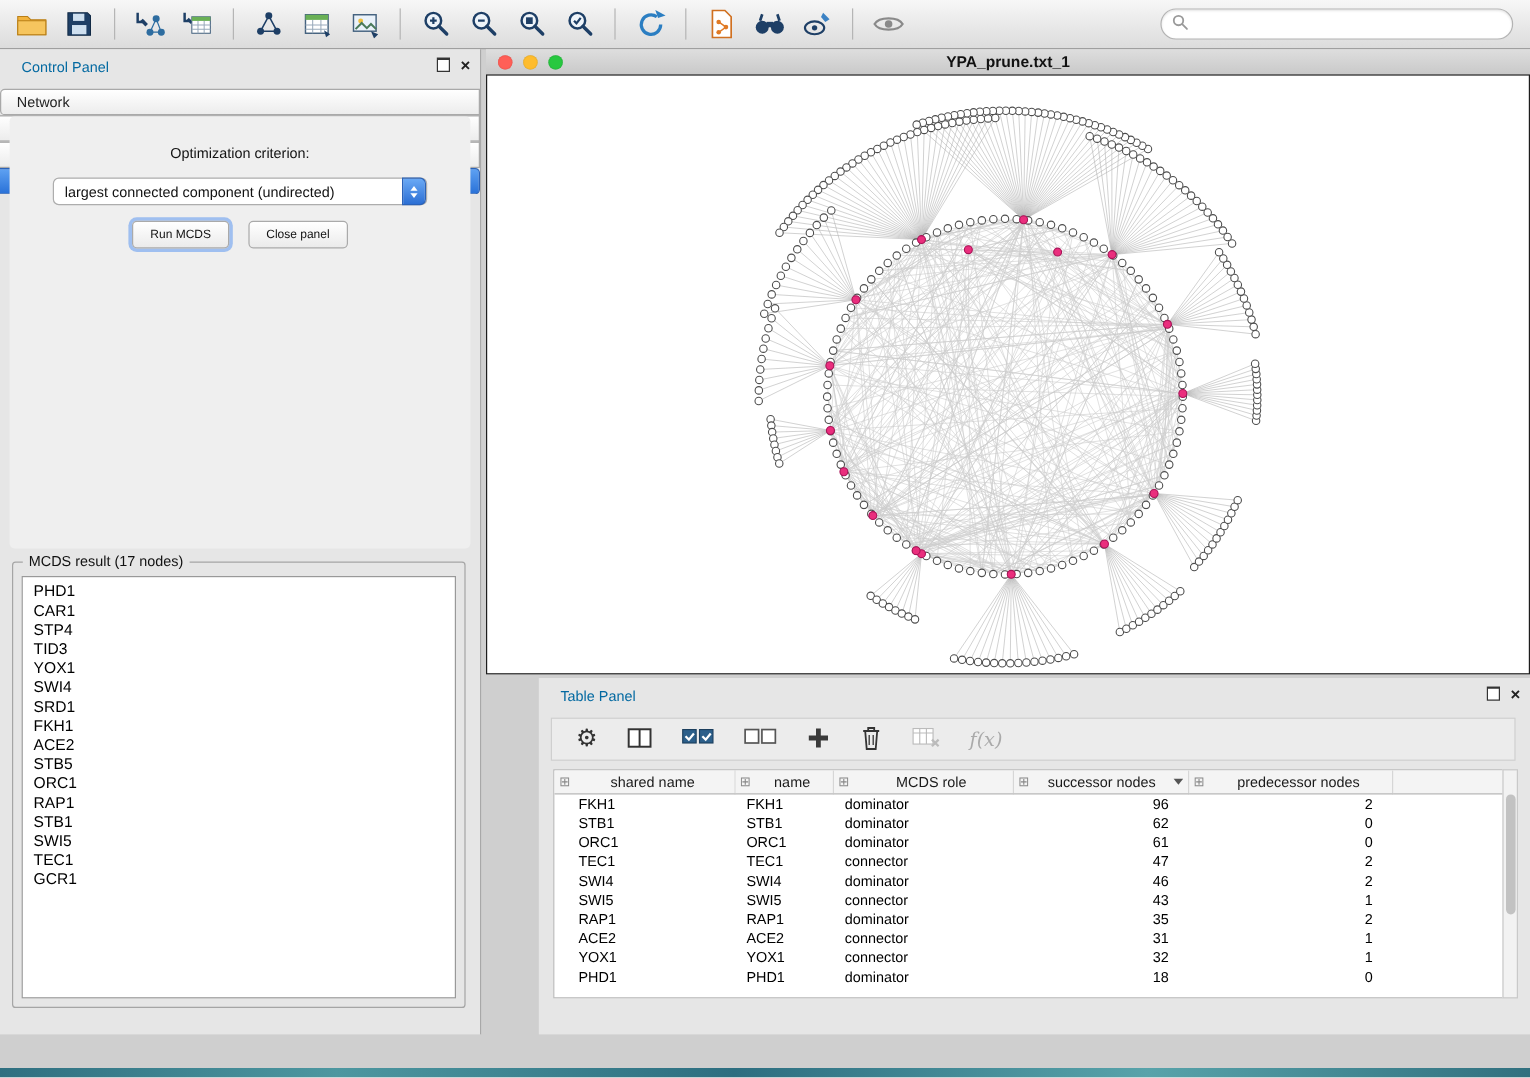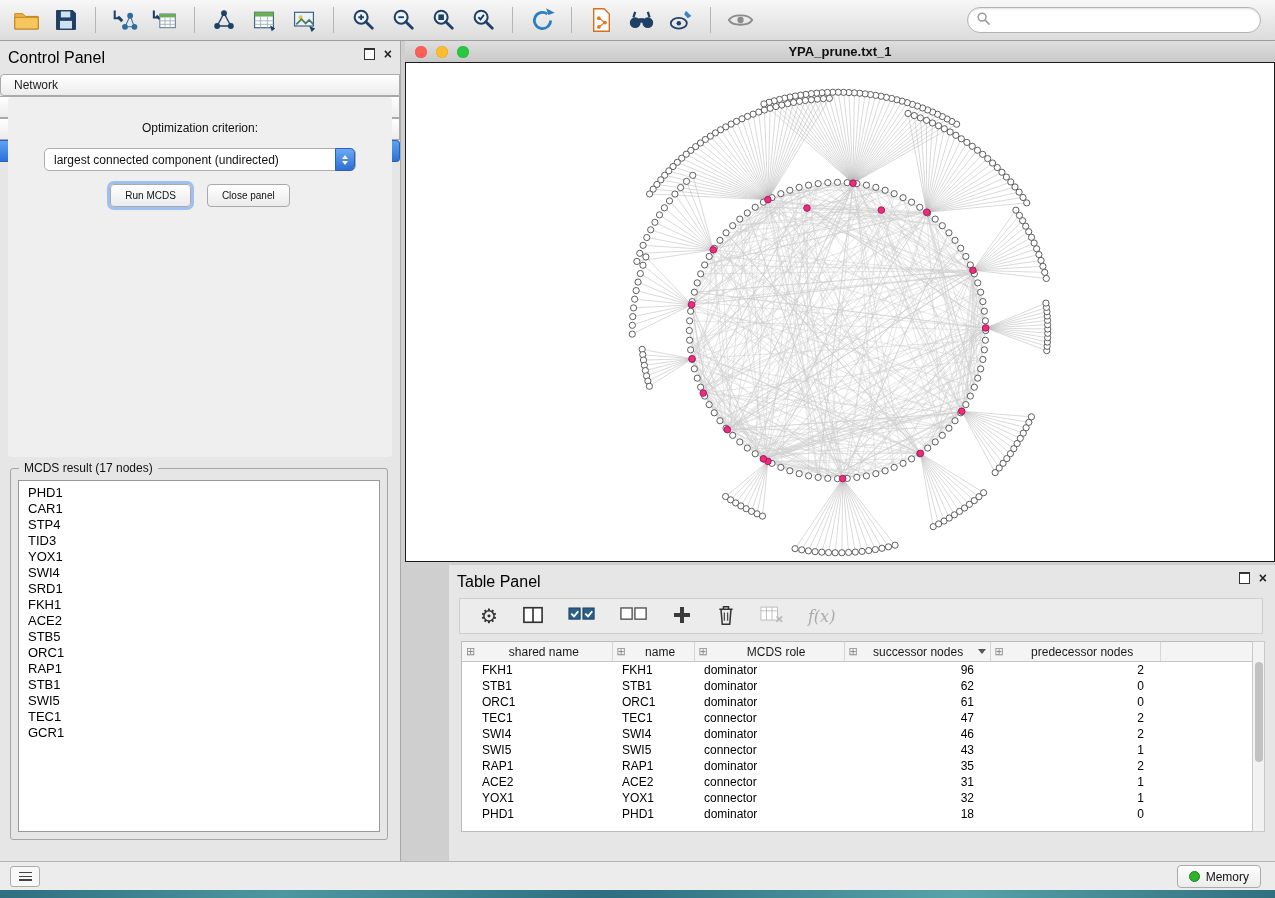--- a/index.html
+++ b/index.html
@@ -12,21 +12,21 @@
   .tbtn{width:36px;height:32px;display:flex;align-items:center;justify-content:center;background:none;border:none;padding:0;cursor:pointer;}
   .tbtn svg{display:block;}
   .tsep{width:1px;height:26px;background:#b5b5b5;margin:0 7px;}
   .search-box{margin-left:auto;margin-right:14px;width:276px;height:24px;background:#fff;border:1px solid #b3b3b3;
     border-radius:13px;display:flex;align-items:center;padding:0 8px;box-shadow:inset 0 1px 2px rgba(0,0,0,.12);}
   .search-box input{border:none;outline:none;flex:1;font-size:12px;background:transparent;margin-left:5px;font-family:"Liberation Sans",sans-serif;}
 
   
   #control-panel{position:absolute;top:41px;left:0;width:401px;bottom:36px;background:#e6e6e6;border-right:1px solid #a8a8a8;box-sizing:border-box;}
   .panel-header{position:relative;height:28px;}
-  .panel-title{position:absolute;left:8px;top:8px;font-size:16px;color:#000000;}
+  .panel-title{position:absolute;left:18px;top:8px;font-size:12px;color:#0369a1;}
   .panel-icons{position:absolute;right:8px;top:7px;display:flex;gap:9px;align-items:center;}
   .float-ico{width:9px;height:9px;border:1px solid #333;border-top:2px solid #333;display:inline-block;background:#fff;cursor:pointer;}
   .close-x{font-size:14px;font-weight:bold;color:#222;line-height:12px;cursor:pointer;}
   .cp-tabs{position:absolute;top:33px;left:0;right:0;display:flex;justify-content:center;flex-direction:column;}
   .cp-tab{height:20px;line-height:20px;padding:0 13px;background:linear-gradient(#ffffff,#ececec);
     border:1px solid #a9a9a9;border-left:none;font-size:12px;cursor:pointer;color:#222;}
   .cp-tab:first-child{border-left:1px solid #a9a9a9;border-radius:4px 0 0 4px;}
   .cp-tab:last-child{border-radius:0 4px 4px 0;}
   .cp-tab.sel{background:linear-gradient(#5ea1f2,#2a72d8);color:#fff;border-color:#2a62b8;}
   .cp-card{position:absolute;top:56px;left:8px;right:8px;height:360px;background:#efefef;border-radius:4px;}
@@ -1458,23 +1458,14 @@
               <td class="c5"></td>
             </tr>
           </tbody>
       </table>
     </div>
     <div class="vscroll">
         <div class="vthumb"></div>
       </div>
   </div>
 
-  <div id="status-bar">
-    <div class="list-btn">
-        <span class="hamburger"></span>
-      </div>
-    <div class="memory-btn">
-      <span class="led"></span>
-      <span>Memory</span>
-    </div>
-  </div>
   <div id="desktop-strip"></div>
 </div>
 
 </body></html>

